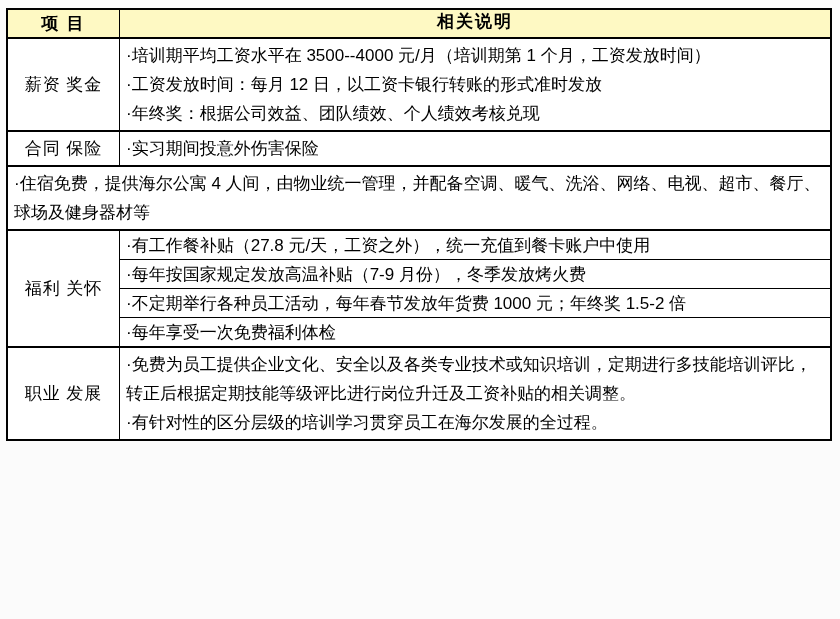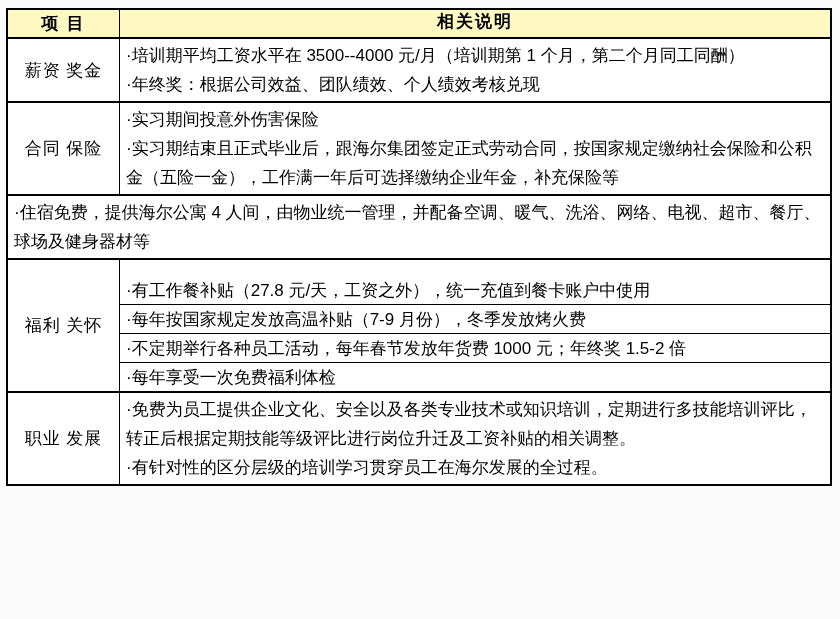--- a/index.html
+++ b/index.html
@@ -54,21 +54,21 @@
     letter-spacing: 1px;
   }
   .col-desc {
     flex: 1;
     display: flex;
     flex-direction: column;
     justify-content: center;
     padding: 2px 0;
     min-width: 0;
   }
-  .col-desc.split { padding: 0; margin-top: 16px; }
+  .col-desc.split { padding: 0; }
   .line {
     padding: 0 6px;
     font-size: 17px;
     line-height: 29px;
   }
   .subcell {
     border-top: 1px solid #000;
     min-height: 28px;
     display: flex;
     align-items: center;
@@ -89,31 +89,31 @@
     <div class="hcell hdesc">
       <span>相关说明</span>
     </div>
   </div>
   <div>
       <div class="row">
         <div class="col-item">
           <span class="item-label">薪资 奖金</span>
         </div>
         <div class="col-desc">
-          <div class="line"><span>·培训期平均工资水平在 </span><span class="bseg">3500--4000 元/月（培训期第 1 个月，</span><span>第二个月同工同酬）</span></div>
+          <div class="line"><span>·培训期平均工资水平在 </span><span class="bseg">3500--4000 元/月（培训期第 1 个月，</span><span>工资发放时间）</span></div>
+          <div class="line"><span>·工资发放时间：</span><span class="bseg">每月 12 日</span><span>，以工资卡银行转账的形式准时发放</span></div>
           <div class="line"><span>·年终奖：根据公司效益、团队绩效、个人绩效考核兑现</span></div>
         </div>
       </div>
       <div class="row">
         <div class="col-item">
           <span class="item-label">合同 保险</span>
         </div>
         <div class="col-desc">
           <div class="line"><span>·实习期间投意外伤害保险</span></div>
-          <div class="line"><span>·实习期结束且正式毕业后，跟海尔集团签定正式劳动合同，按国家规定缴纳社会保险和公积金（五险一金），工作满一年后可选择缴纳企业年金，补充保险等</span></div>
         </div>
       </div>
       <div class="row">
         <div class="col-desc">
           <div class="line"><span>·住宿免费，提供海尔公寓 4 人间，由物业统一管理，并配备空调、暖气、洗浴、网络、电视、超市、餐厅、球场及健身器材等</span></div>
         </div>
       </div>
       <div class="row">
         <div class="col-item">
           <span class="item-label">福利 关怀</span>

